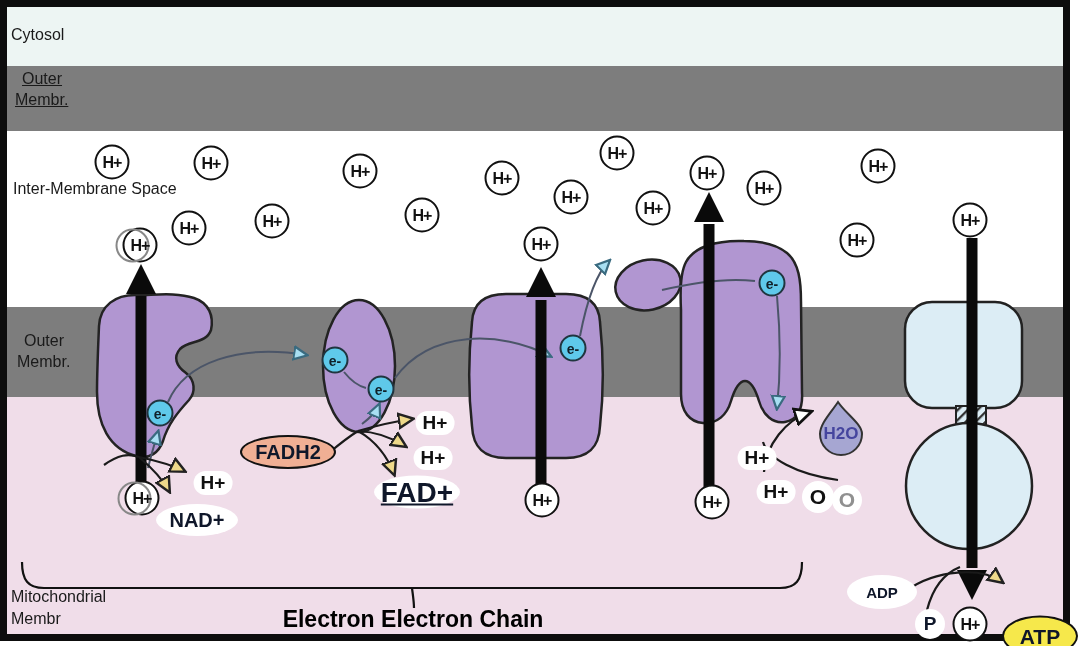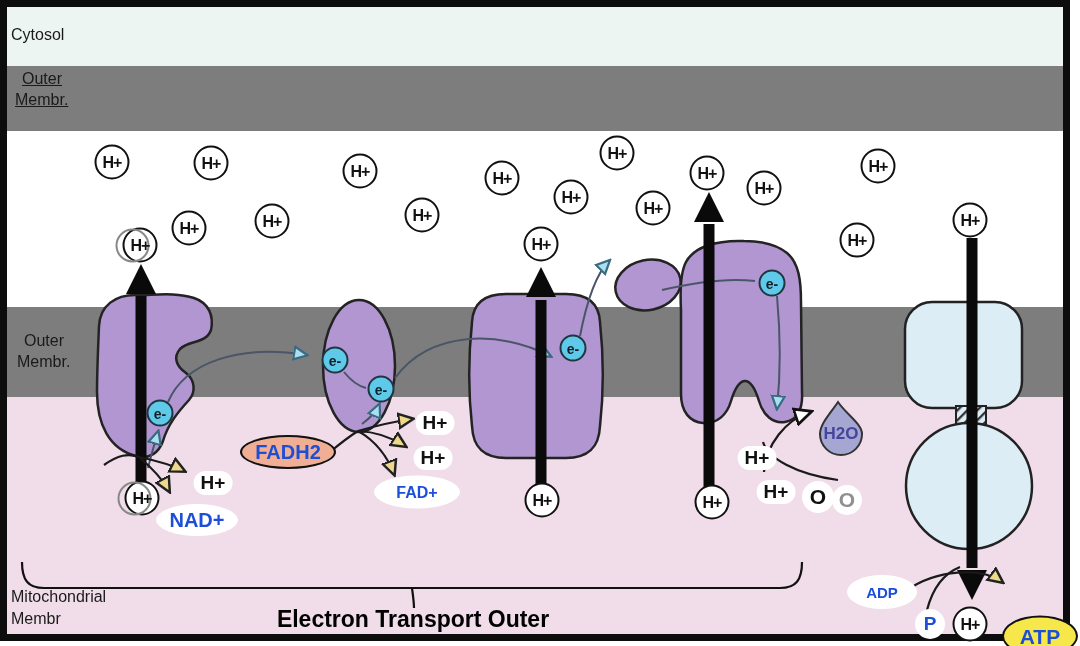--- a/index.html
+++ b/index.html
@@ -28,28 +28,28 @@
           background:#fff;color:var(--ink);font-weight:bold;font-size:16px;letter-spacing:-1px;
           display:flex;align-items:center;justify-content:center;
           transform:translate(-50%,-50%);z-index:6;box-sizing:border-box;}
   .htoken .ghost{position:absolute;left:-9px;top:-1px;width:30px;height:30px;border:2.4px solid #888;
           border-radius:50%;z-index:-1;}
   .etoken{position:absolute;width:27px;height:27px;border:2px solid #20353f;border-radius:50%;
           background:var(--c-electron);color:#102028;font-weight:bold;font-size:14px;
           display:flex;align-items:center;justify-content:center;
           transform:translate(-50%,-50%);z-index:3;box-sizing:border-box;}
   .oval{position:absolute;display:flex;align-items:center;justify-content:center;
-        border-radius:50%;transform:translate(-50%,-50%);font-weight:bold;color:#1d4ed8;
+        border-radius:50%;transform:translate(-50%,-50%);font-weight:bold;color:#0f172a;
         z-index:3;box-sizing:border-box;white-space:nowrap;}
   .hplain{position:absolute;transform:translate(-50%,-50%);font-weight:bold;font-size:19px;color:#111;
         background:#fff;border-radius:14px;padding:1px 7px;z-index:3;white-space:nowrap;}
   #nadh-oval{left:65px;top:473px;width:88px;height:33px;background:var(--c-nadh);border:2.5px solid var(--ink);font-size:20px;}
   #fadh2-oval{left:288px;top:452px;width:96px;height:34px;background:var(--c-fadh2);border:2.5px solid var(--ink);font-size:20px;}
   #nad-oval{left:197px;top:520px;width:82px;height:32px;background:#fff;font-size:20px;}
-  #fad-oval{left:417px;top:492px;width:86px;height:33px;background:#fff;font-size:16px;}
+  #fad-oval{left:417px;top:492px;width:86px;height:33px;background:#fff;font-size:28px;text-decoration:underline;}
   #adp-oval{left:882px;top:592px;width:70px;height:34px;background:#fff;font-size:15px;}
   #atp-oval{left:1040px;top:636px;width:76px;height:41px;background:var(--c-atp);border:2.5px solid var(--ink);font-size:21px;z-index:6;}
   #p-circle{left:930px;top:624px;width:30px;height:30px;background:#fff;font-size:19px;z-index:6;}
   #o1-circle{left:818px;top:497px;width:32px;height:32px;background:#fff;font-size:21px;color:#111;}
   #o2-circle{left:847px;top:500px;width:30px;height:30px;background:#fff;font-size:21px;color:#909090;}
   #h2o-text{position:absolute;left:841px;top:434px;transform:translate(-50%,-50%);
         font-weight:bold;font-size:17px;color:var(--c-droptext);z-index:3;}
 </style>
 </head>
 <body>
@@ -146,29 +146,30 @@
     </g>
   </svg>
 
   <div class="frame"></div>
 
   <div class="lbl" style="left:11px;top:24px;">Cytosol</div>
   <div class="lbl" style="left:15px;top:68px;text-decoration:underline;">
     <div class="ind">Outer</div>
     <div>Membr.</div>
   </div>
+  <div class="lbl" style="left:13px;top:178px;">Inter-Membrane Space</div>
   <div class="lbl" style="left:17px;top:330px;">
     <div class="ind">Outer</div>
     <div>Membr.</div>
   </div>
   <div class="lbl" style="left:11px;top:586px;line-height:22px;">
     <div>Mitochondrial</div>
     <div>Membr</div>
   </div>
-  <div class="title">Electron Transport Outer</div>
+  <div class="title">Electron Electron Chain</div>
 
   <div class="oval" id="fadh2-oval">FADH2</div>
   <div class="oval" id="nad-oval">NAD+</div>
   <div class="oval" id="fad-oval">FAD+</div>
   <div class="oval" id="adp-oval">ADP</div>
   <div class="oval" id="atp-oval">ATP</div>
   <div class="oval" id="p-circle">P</div>
   <div class="oval" id="o1-circle">O</div>
   <div class="oval" id="o2-circle">O</div>
   <div id="h2o-text">H2O</div>

